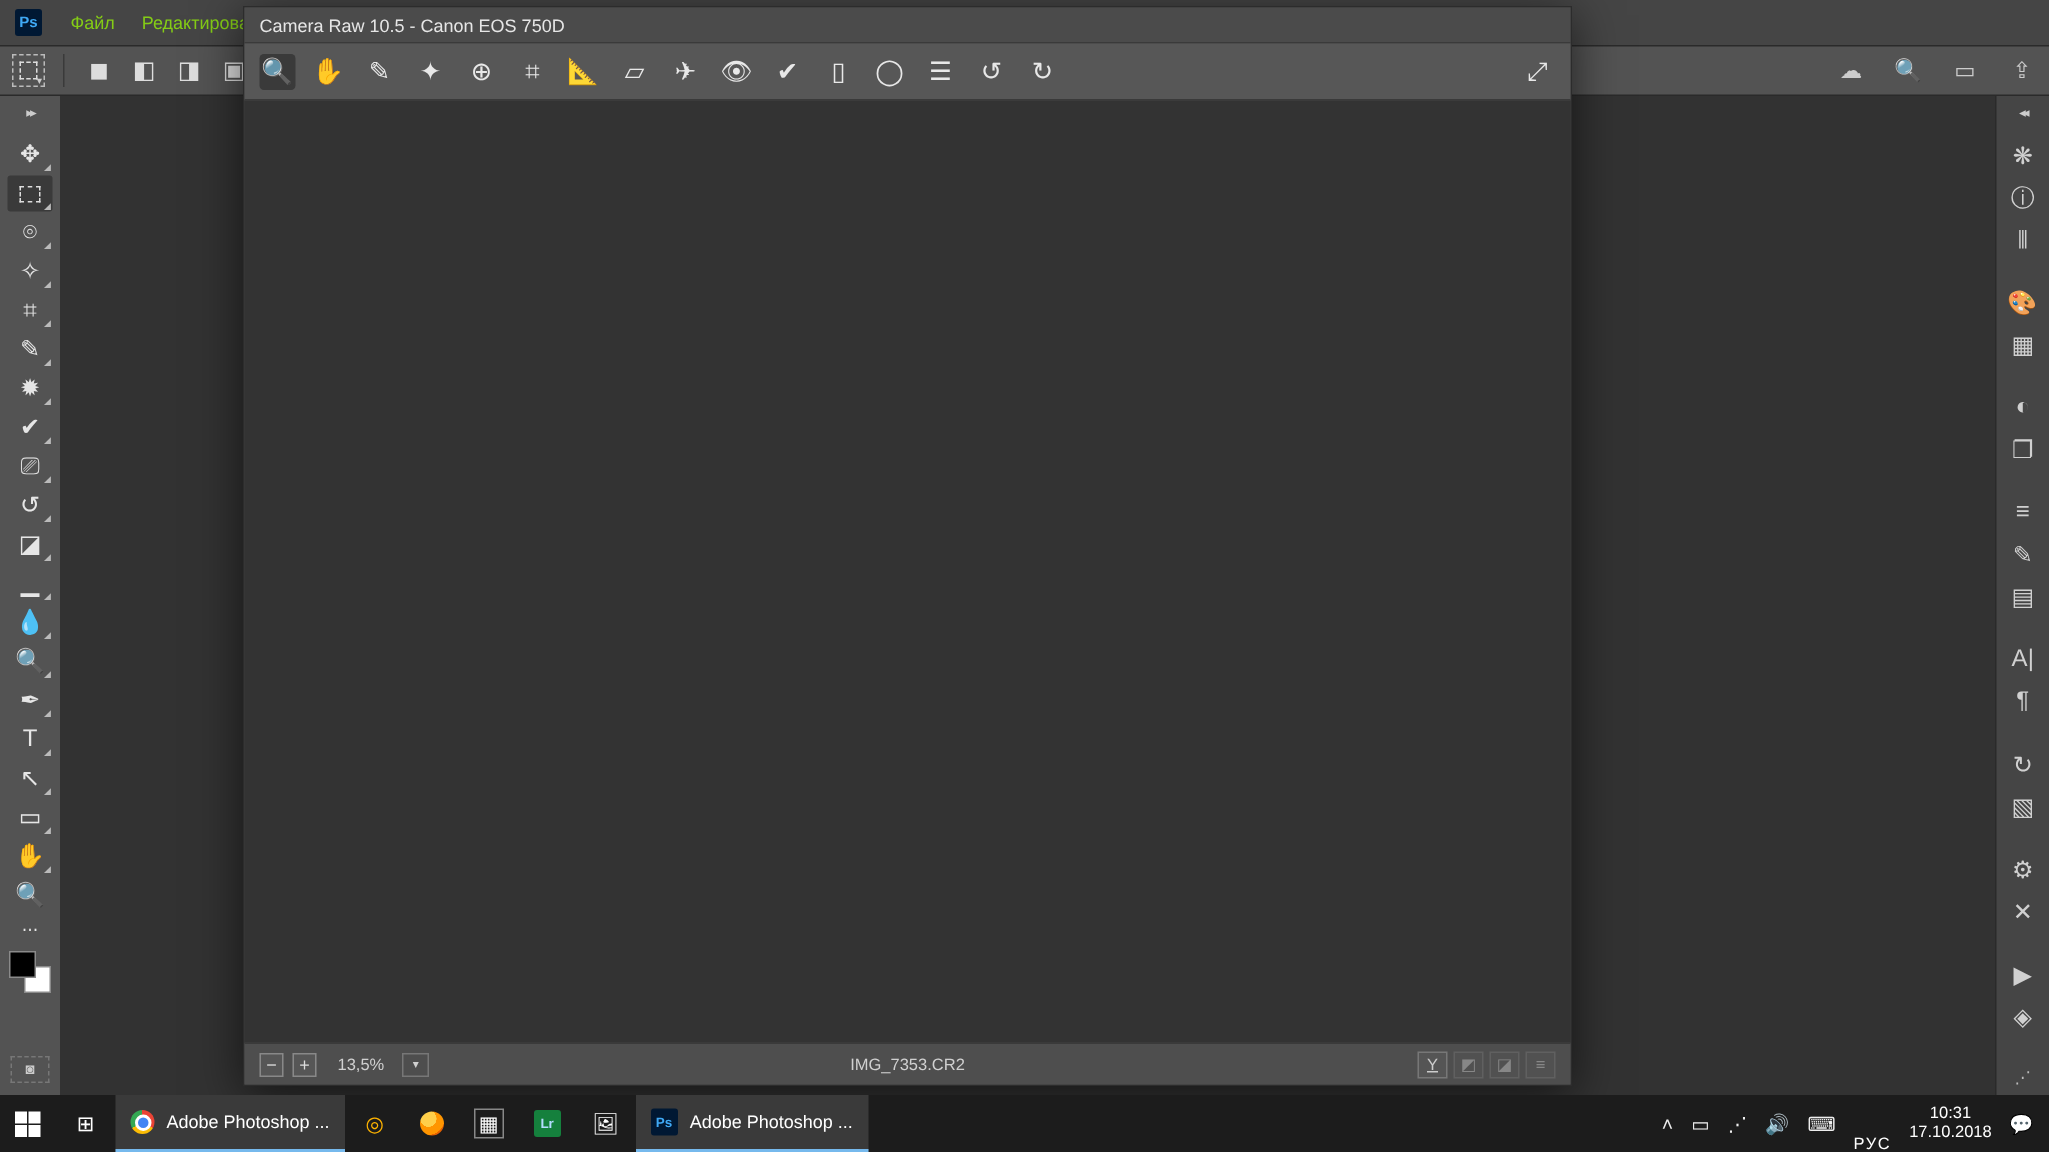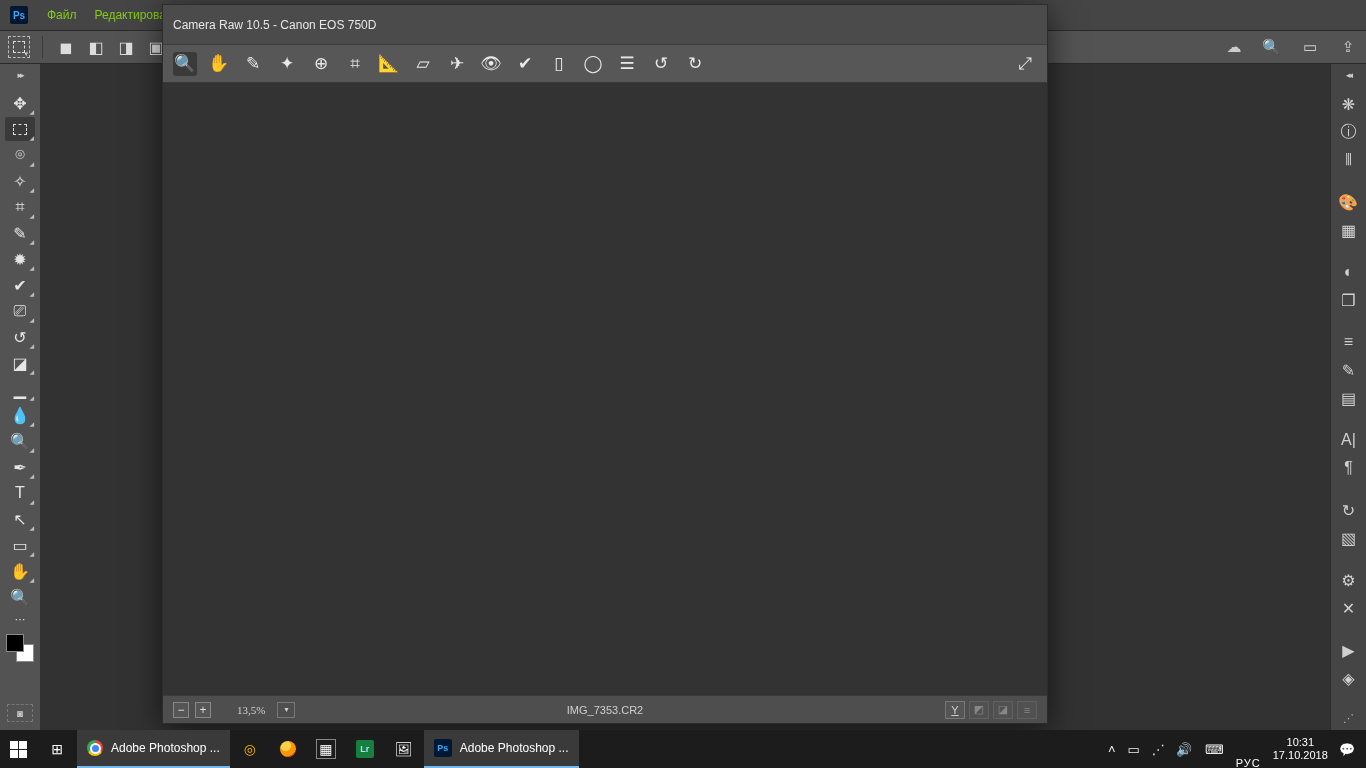--- a/index.html
+++ b/index.html
@@ -74,42 +74,42 @@
 .ps-rightdock .gap { height: 14px; }
 .ps-rightdock .bottom-tab { position:absolute; bottom:4px; width:28px; height:14px; color:#bbb; font-size:11px; text-align:center; }
 
 
 .cr-window {
   position: absolute; top: 4px; left: 162px; width: 886px; height: 720px;
   background: #4b4b4b; box-shadow: 0 6px 30px rgba(0,0,0,0.6);
   border: 1px solid #2c2c2c; display: flex; flex-direction: column;
 }
 .cr-titlebar {
-  height: 40px; background: #4b4b4b; display:flex; align-items:center;
+  height: 24px; background: #4b4b4b; display:flex; align-items:center;
   padding-left: 10px; font-size: 12px; color: #e6e6e6; border-bottom: 1px solid #3a3a3a;
 }
 .cr-toolbar {
   height: 38px; background: #575757; display:flex; align-items:center; gap: 10px;
   padding: 0 10px; border-bottom: 1px solid #3a3a3a;
 }
 .cr-toolbar .cr-tool {
   width: 24px; height: 24px; display:flex; align-items:center; justify-content:center;
   font-size: 17px; color: #e8e8e8; border-radius: 3px;
 }
 .cr-toolbar .cr-tool.active { background: #3a3a3a; }
 .cr-toolbar .spacer { flex: 1; }
 
 .cr-body { flex: 1; background: #333333; position: relative; }
 .cr-footer {
   height: 28px; background: #4e4e4e; border-top: 1px solid #3a3a3a;
   display:flex; align-items:center; padding: 0 10px; font-size: 11px; color:#d0d0d0;
 }
 .cr-footer .zoomctl { display:flex; align-items:center; gap:6px; }
 .cr-footer .zbtn { width:16px; height:16px; border:1px solid #888; display:flex; align-items:center; justify-content:center; font-size:12px; color:#ddd; background:#565656; line-height:1; }
-.cr-footer .zoomval { margin-left:20px;font-family:Liberation Serif, serif; }
+.cr-footer .zoomval { margin-left:8px; }
 .cr-footer .zdrop { margin-left:6px; width:18px; height:16px; border:1px solid #777; display:flex; align-items:center; justify-content:center; font-size:8px; }
 .cr-footer .filename { position:absolute; left:50%; transform:translateX(-50%);text-align:center; }
 .cr-footer .right { margin-left:auto; display:flex; align-items:center; gap:4px; }
 .cr-footer .sqbtn { width:20px; height:18px; border:1px solid #777; display:flex; align-items:center; justify-content:center; font-size:11px; color:#ccc; background:#555; }
 .cr-footer .sqbtn.dim { opacity: .45; }
 
 
 .win-taskbar {
   position: absolute; left: 0; bottom: 0; width: 1366px; height: 38px;
   background: #1c1c1c; display:flex; align-items:center; color:#fff;

